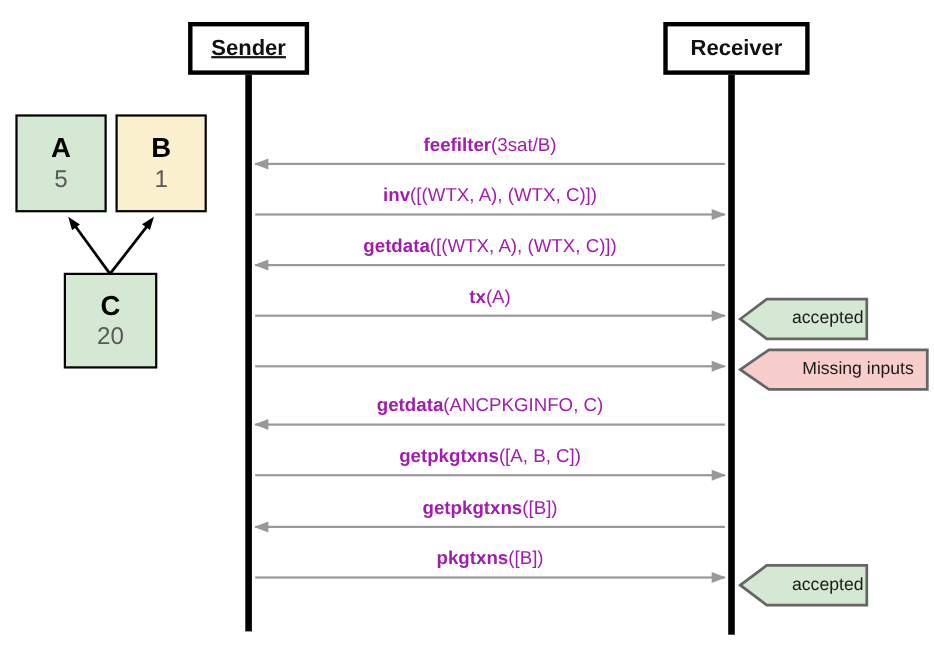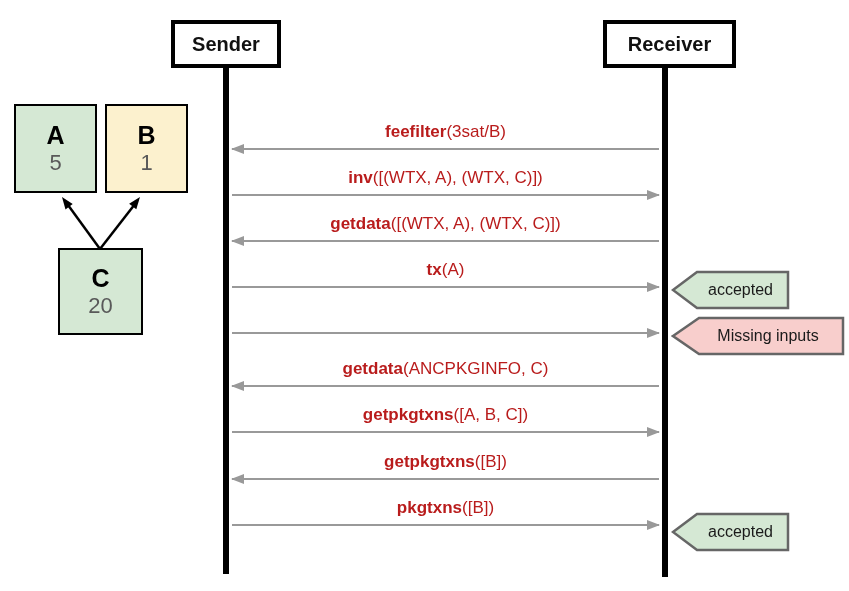--- a/index.html
+++ b/index.html
@@ -24,37 +24,37 @@
   .fill-green{background:#d5e8d4;}
   .fill-yellow{background:#fcf1ce;}
   #box-a{left:14px;top:104px;width:83px;height:89px;}
   #box-b{left:105px;top:104px;width:83px;height:89px;}
   #box-c{left:58px;top:248px;width:85px;height:87px;}
   .dep-arrows{position:absolute;left:40px;top:190px;width:120px;height:62px;z-index:2;}
 
   
   .message{position:absolute;left:232px;width:427px;height:35px;z-index:2;}
   .msg-label{position:absolute;left:0;right:0;bottom:9px;text-align:center;
-    font-size:17px;color:#b91c1c;white-space:nowrap;}
+    font-size:17px;color:#a21caf;white-space:nowrap;}
   .msg-label b{font-weight:bold;}
   .msg-line{position:absolute;left:0;right:0;top:32px;height:2px;background:#999;}
   .msg-line.dir-right::after{content:"";position:absolute;right:-1px;top:-4px;
     width:0;height:0;border-left:13px solid #999;
     border-top:5px solid transparent;border-bottom:5px solid transparent;}
   .msg-line.dir-left::before{content:"";position:absolute;left:-1px;top:-4px;
     width:0;height:0;border-right:13px solid #999;
     border-top:5px solid transparent;border-bottom:5px solid transparent;}
   #msg-0{top:116px;} #msg-1{top:162px;} #msg-2{top:208px;}
   #msg-3{top:254px;} #msg-4{top:300px;} #msg-5{top:353px;}
   #msg-6{top:399px;} #msg-7{top:446px;} #msg-8{top:492px;}
 
   
   .badge{position:absolute;height:40px;z-index:6;}
   .badge svg{position:absolute;left:0;top:0;}
-  .badge .badge-label{position:absolute;left:0;top:0;width:100%;height:100%;
+  .badge .badge-label{position:absolute;left:12px;top:0;width:100%;height:100%;
     display:flex;align-items:center;justify-content:center;padding-left:20px;
     box-sizing:border-box;font-size:16px;color:#1a1a1a;white-space:nowrap;}
   #badge-0{left:671px;top:270px;width:119px;}
   #badge-1{left:671px;top:316px;width:174px;}
   #badge-2{left:671px;top:512px;width:119px;}
 </style>
 </head>
 <body>
 
 <div class="stage">
@@ -75,21 +75,21 @@
   <svg class="dep-arrows" viewBox="0 0 120 62" xmlns="http://www.w3.org/2000/svg">
     <line x1="60" y1="59" x2="28" y2="15" stroke="#000" stroke-width="2.5"></line>
     <polygon points="22,7 32.7,14 25.5,19.4" fill="#000"></polygon>
     <line x1="60" y1="59" x2="95" y2="14" stroke="#000" stroke-width="2.5"></line>
     <polygon points="100,7 96.3,19.2 89.1,13.8" fill="#000"></polygon>
   </svg>
 
   <div class="lifeline" id="lifeline-sender"></div>
   <div class="lifeline" id="lifeline-receiver"></div>
 
-  <div class="participant" style="left:171px;width:110px;">
+  <div class="participant" style="left:171px;width:110px;text-decoration:underline;">
     <span>Sender</span>
   </div>
   <div class="participant" style="left:603px;width:133px;align-items:center;">
     <span>Receiver</span>
   </div>
 
   <div class="message" id="msg-0">
     <div class="msg-label"><b>feefilter</b><span>(3sat/B)</span></div>
     <div class="msg-line dir-left"></div>
   </div>

